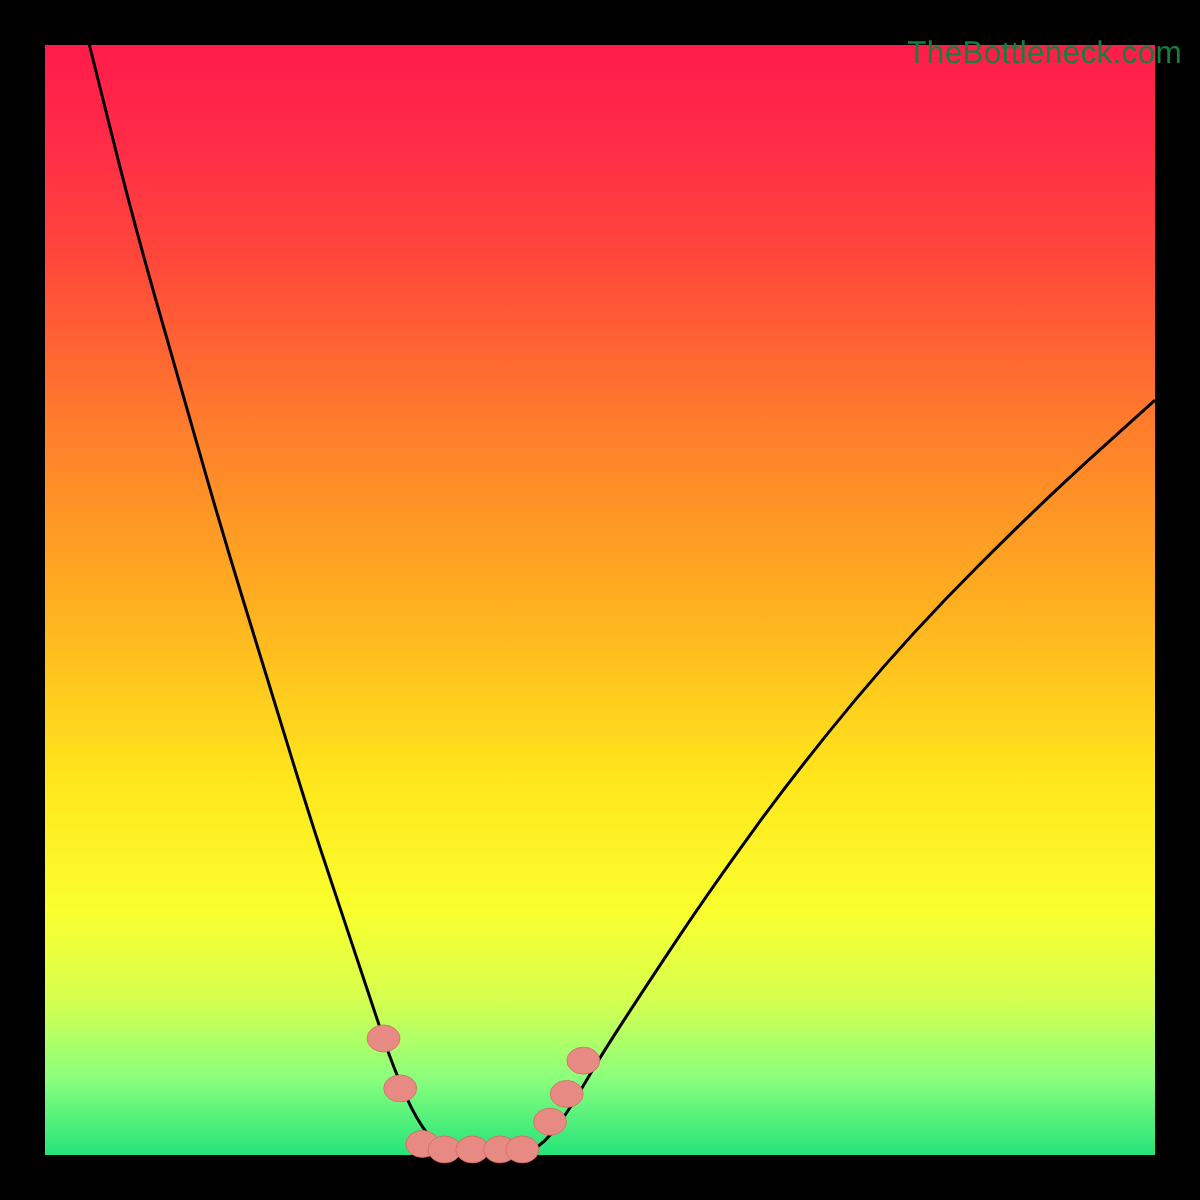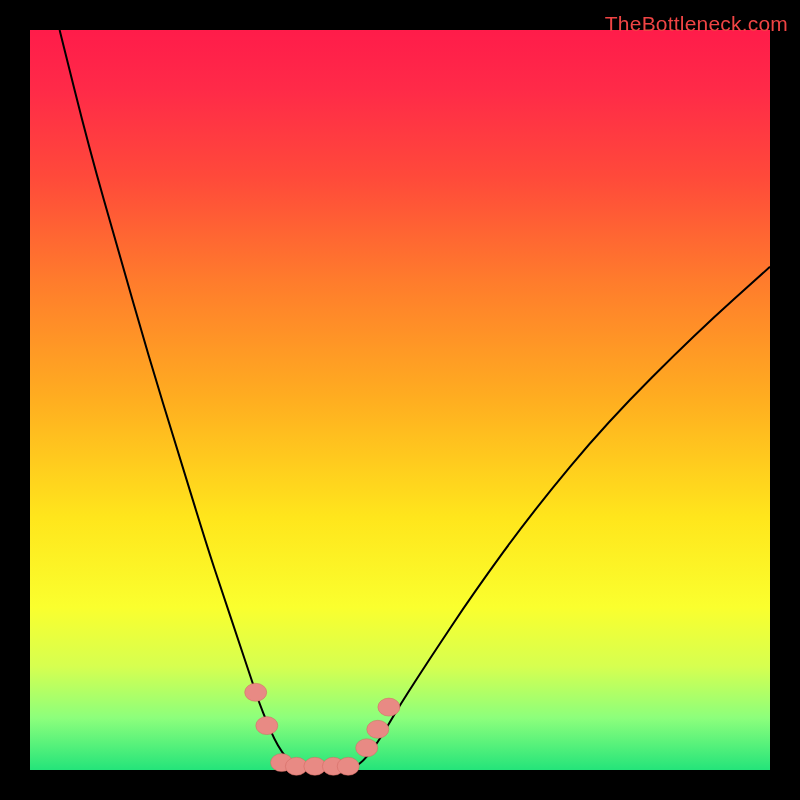--- a/index.html
+++ b/index.html
@@ -32,23 +32,23 @@
       #ff7c2c 34%,
       #ffae20 50%,
       #ffe61c 66%,
       #faff2e 78%,
       #d6ff50 86%,
       #8cff7c 93%,
       #24e47a 100%);
   }
   .watermark {
     position: absolute;
-    top: 12px;
+    top: 24px;
     right: 12px;
-    color: #ef4444;
+    color: #15803d;
     font-size: 21px;
     font-weight: 500;
     letter-spacing: 0.2px;
     user-select: none;
   }
   svg.curve {
     position: absolute;
     top: 30px;
     left: 30px;
     width: 740px;

